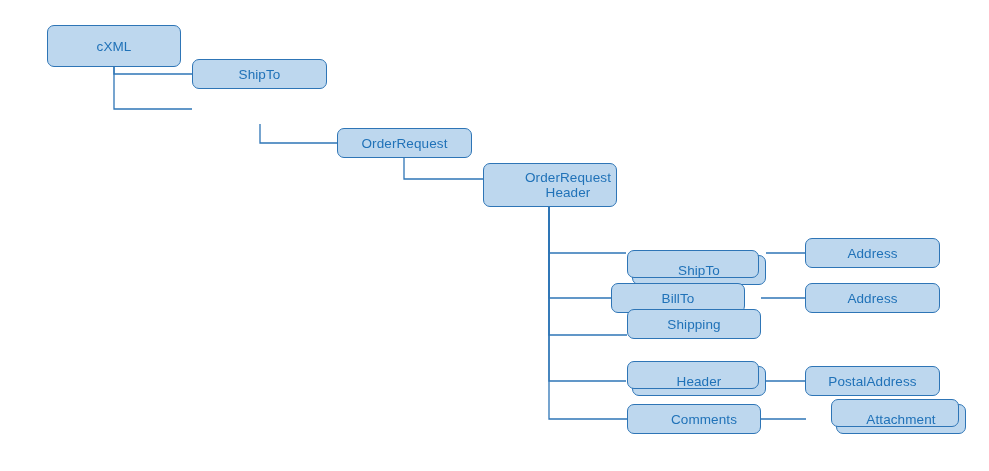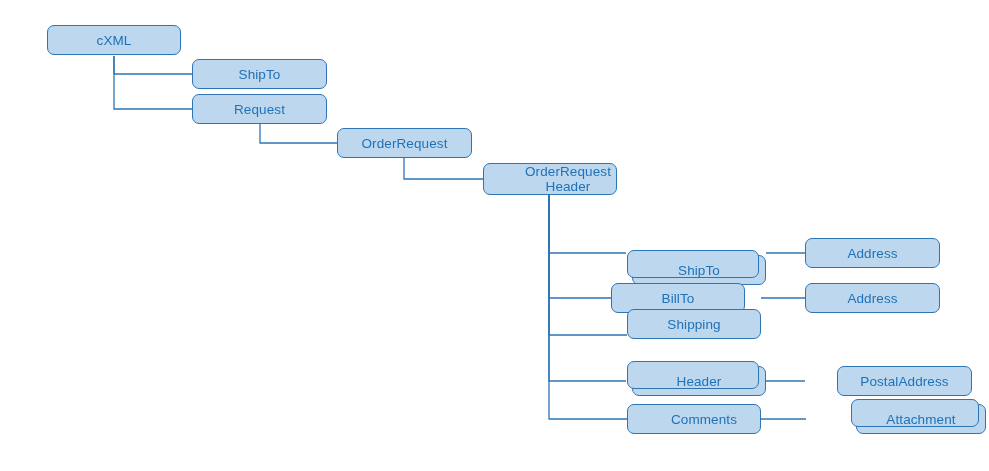--- a/index.html
+++ b/index.html
@@ -82,56 +82,53 @@
       <path d="M 549 195 L 549 298 L 627 298" fill="none" stroke="#2e75b6" stroke-width="1.3"></path>
       <path d="M 549 195 L 549 335 L 627 335" fill="none" stroke="#2e75b6" stroke-width="1.3"></path>
       <path d="M 549 195 L 549 381 L 626 381" fill="none" stroke="#2e75b6" stroke-width="1.3"></path>
       <path d="M 549 195 L 549 419 L 627 419" fill="none" stroke="#2e75b6" stroke-width="1.3"></path>
       <path d="M 766 253 L 805 253" fill="none" stroke="#2e75b6" stroke-width="1.3"></path>
       <path d="M 761 298 L 805 298" fill="none" stroke="#2e75b6" stroke-width="1.3"></path>
       <path d="M 766 381 L 805 381" fill="none" stroke="#2e75b6" stroke-width="1.3"></path>
       <path d="M 761 419 L 806 419" fill="none" stroke="#2e75b6" stroke-width="1.3"></path>
     </svg>
   <div id="node-layer">
-      <div class="node" style="left: 47px; top: 25px; width: 134px; height: 30px;">
+      <div class="node" style="left: 47px; top: 25px; width: 134px; height: 42px;">
         <span class="node-label">cXML</span>
       </div>
       <div class="node" style="left: 192px; top: 59px; width: 135px; height: 30px;">
         <span class="node-label">ShipTo</span>
       </div>
-      <div class="node" style="left: 192px; top: 94px; width: 135px; height: 30px;">
-        <span class="node-label">Request</span>
-      </div>
       <div class="node" style="left: 337px; top: 128px; width: 135px; height: 30px;">
         <span class="node-label">OrderRequest</span>
       </div>
-      <div class="node" style="left: 483px; top: 163px; width: 134px; height: 32px; padding-left: 40px;">
+      <div class="node" style="left: 483px; top: 163px; width: 134px; height: 44px; padding-left: 40px;">
         <span class="node-label">OrderRequestHeader</span>
       </div>
       <div class="node stacked" style="left: 632px; top: 255px; width: 134px; height: 30px;">
         <span class="node-label">ShipTo</span>
       </div>
       <div class="node" style="left: 805px; top: 238px; width: 135px; height: 30px;">
         <span class="node-label">Address</span>
       </div>
       <div class="node" style="left: 611px; top: 283px; width: 134px; height: 30px;">
         <span class="node-label">BillTo</span>
       </div>
       <div class="node" style="left: 805px; top: 283px; width: 135px; height: 30px;">
         <span class="node-label">Address</span>
       </div>
       <div class="node" style="left: 627px; top: 309px; width: 134px; height: 30px;">
         <span class="node-label">Shipping</span>
       </div>
       <div class="node stacked" style="left: 632px; top: 366px; width: 134px; height: 30px;">
         <span class="node-label">Header</span>
       </div>
-      <div class="node" style="left: 805px; top: 366px; width: 135px; height: 30px; margin-left: 32px;">
+      <div class="node" style="left: 805px; top: 366px; width: 135px; height: 30px;">
         <span class="node-label">PostalAddress</span>
       </div>
       <div class="node" style="left: 627px; top: 404px; width: 134px; height: 30px; padding-left: 24px;">
         <span class="node-label">Comments</span>
       </div>
-      <div class="node stacked" style="left: 856px; top: 404px; width: 130px; height: 30px;">
+      <div class="node stacked" style="left: 836px; top: 404px; width: 130px; height: 30px;">
         <span class="node-label">Attachment</span>
       </div>
     </div>
 </div>
 
 </body></html>

